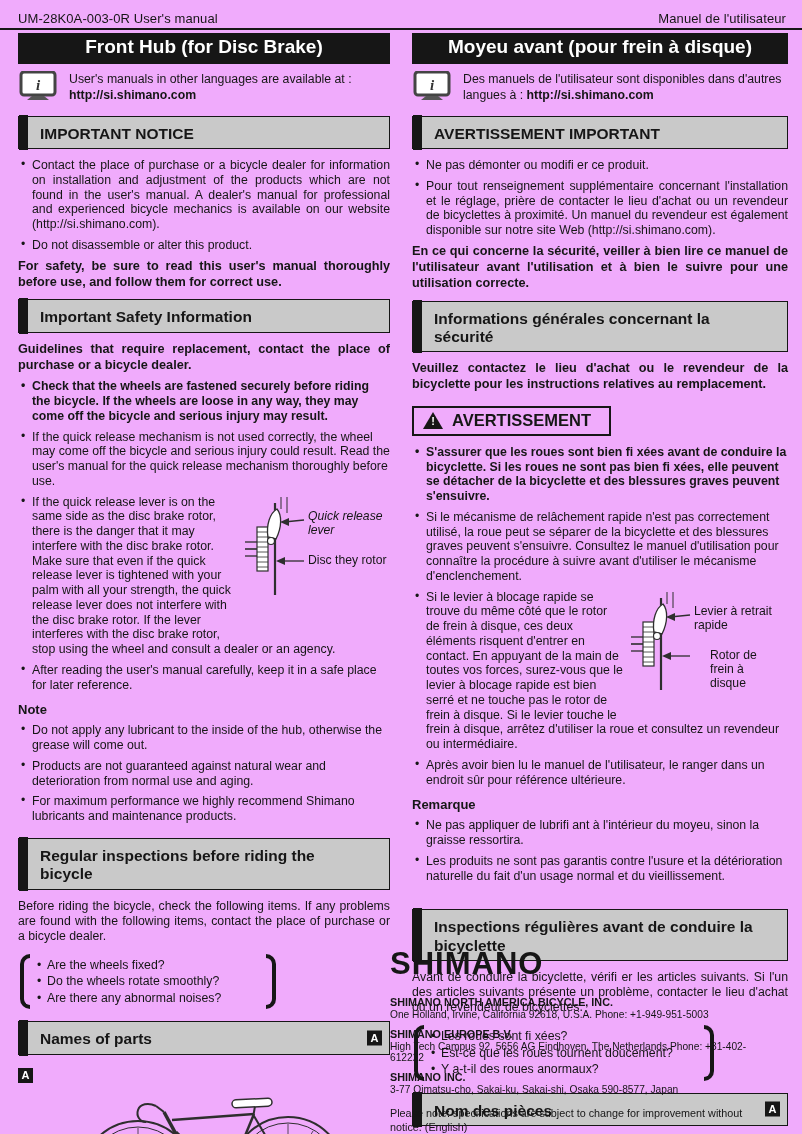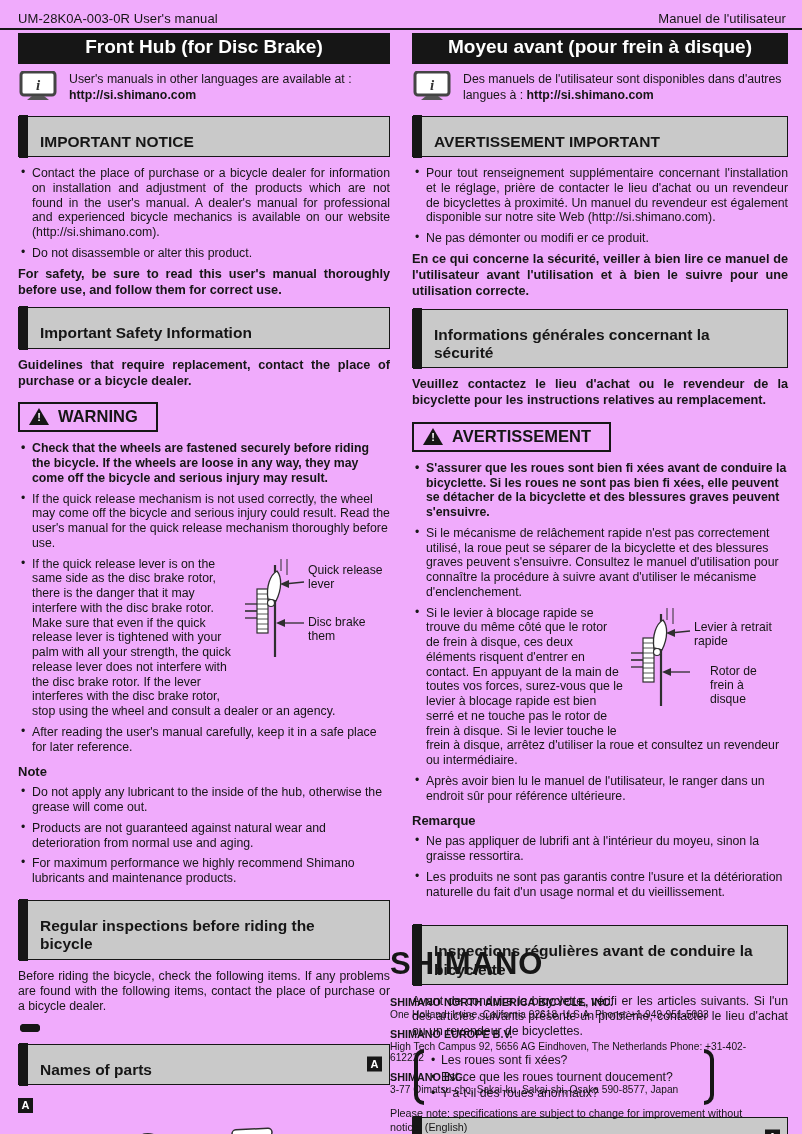--- a/index.html
+++ b/index.html
@@ -22,21 +22,21 @@
     text-align:center; padding:4px 18px 6px; line-height:1.1;
   }
 
   .lang-row { display:flex; align-items:flex-start; gap:9px; margin:6px 0 2px; }
   .lang-icon { flex:0 0 42px; padding-top:1px; }
   .lang-text { font-size:12.3px; line-height:1.28; padding-top:2px; }
   .lang-text .url { font-weight:bold; }
 
   .secbar {
     position:relative; background:#c9c9c9; border:1px solid #161616;
-    margin:9px 0; padding:16px 26px 5px 21px;
+    margin:9px 0; padding:8px 26px 5px 21px;
     font-weight:bold; font-size:15.5px; line-height:1.18;
   }
   .secbar::before { content:""; position:absolute; left:0; top:-2px; bottom:-2px; width:9px; background:#161616; }
   .badge {
     display:inline-block; background:#161616; color:#fff; font-weight:bold;
     font-size:11px; width:15px; height:15px; line-height:15px; text-align:center;
   }
   .secbar .badge { position:absolute; right:7px; top:50%; transform:translateY(-50%); }
 
   p { margin:6px 0; font-size:12.3px; line-height:1.22; text-align:justify; }
@@ -121,24 +121,20 @@
       <li>Contact the place of purchase or a bicycle dealer for information on installation and adjustment of the products which are not found in the user's manual. A dealer's manual for professional and experienced bicycle mechanics is available on our website (http://si.shimano.com).</li>
       <li>Do not disassemble or alter this product.</li>
     </ul>
     <p class="strong">For safety, be sure to read this user's manual thoroughly before use, and follow them for correct use.</p>
 
     <div class="secbar">
       <span>Important Safety Information</span>
     </div>
     <p class="strong">Guidelines that require replacement, contact the place of purchase or a bicycle dealer.</p>
 
-    <div class="warnbox">
-      <span class="tri"></span>
-      <span class="lbl">WARNING</span>
-    </div>
 
     <ul class="bullets">
       <li class="bold">Check that the wheels are fastened securely before riding the bicycle. If the wheels are loose in any way, they may come off the bicycle and serious injury may result.</li>
       <li class="rag">If the quick release mechanism is not used correctly, the wheel may come off the bicycle and serious injury could result. Read the user's manual for the quick release mechanism thoroughly before use.</li>
       <li class="rag" style="min-height:134px;">
         <span class="qr-float" style="width:146px; height:132px;">
           <svg width="62" height="104" viewBox="0 0 62 104">
             <line class="ln" x1="1" y1="45" x2="13" y2="45" stroke-width="1.3"></line>
             <line class="ln" x1="1" y1="52" x2="13" y2="52" stroke-width="1.6"></line>
             <line class="ln" x1="1" y1="59" x2="13" y2="59" stroke-width="1.3"></line>
@@ -156,42 +152,47 @@
             <line class="ln" x1="31" y1="6" x2="31" y2="98" stroke-width="2.2"></line>
             <line class="ln" x1="37" y1="0" x2="37" y2="12" stroke-width="1"></line>
             <line class="ln" x1="43" y1="0" x2="43" y2="16" stroke-width="1"></line>
             <path d="M24,40 C22,28 26,16 33,12 C38,18 38,30 32,42 Z" fill="#fff" stroke="#2e2e2e" stroke-width="1.3"></path>
             <circle cx="27" cy="44" r="3.5" fill="#fff" stroke="#2e2e2e" stroke-width="1.2"></circle>
             <line class="ln" x1="60" y1="23" x2="40" y2="25" stroke-width="1.3"></line>
             <polygon points="36,25 45,21 45,29" fill="#2e2e2e"></polygon>
             <line class="ln" x1="60" y1="64" x2="36" y2="64" stroke-width="1.3"></line>
             <polygon points="32,64 41,60 41,68" fill="#2e2e2e"></polygon>
           </svg>
-          <span class="dlabel" style="left:64px; top:4px; width:80px;">Quick release lever</span>
-          <span class="dlabel" style="left:64px; top:56px; width:80px;">Disc brake them</span>
+          <span class="dlabel" style="left:64px; top:12px; width:80px;font-style:italic;">Quick release lever</span>
+          <span class="dlabel" style="left:64px; top:56px; width:80px;">Disc they rotor</span>
         </span>
         <span>If the quick release lever is on the same side as the disc brake rotor, there is the danger that it may interfere with the disc brake rotor. Make sure that even if the quick release lever is tightened with your palm with all your strength, the quick release lever does not interfere with the disc brake rotor. If the lever interferes with the disc brake rotor, stop using the wheel and consult a dealer or an agency.</span>
       </li>
       <li class="rag" style="clear:both;">After reading the user's manual carefully, keep it in a safe place for later reference.</li>
     </ul>
 
     <div class="note-h">Note</div>
     <ul class="bullets">
       <li class="rag">Do not apply any lubricant to the inside of the hub, otherwise the grease will come out.</li>
       <li class="rag">Products are not guaranteed against natural wear and deterioration from normal use and aging.</li>
       <li class="rag">For maximum performance we highly recommend Shimano lubricants and maintenance products.</li>
     </ul>
 
     <div class="secbar" style="margin-top:14px;">
       <span>Regular inspections before riding the bicycle</span>
     </div>
     <p>Before riding the bicycle, check the following items. If any problems are found with the following items, contact the place of purchase or a bicycle dealer.</p>
 
     <div class="checklist" style="width:256px;">
       <div class="br l"></div>
+      <ul>
+        <li>Are the wheels fixed?</li>
+        <li>Do the wheels rotate smoothly?</li>
+        <li>Are there any abnormal noises?</li>
+      </ul>
       <div class="br r"></div>
     </div>
 
     <div class="secbar" style="margin-top:12px;">
       <span>Names of parts</span>
       <span class="badge">A</span>
     </div>
 
     <div class="figure">
       <span class="badge fig-badge">A</span>
@@ -275,22 +276,22 @@
       <span class="lang-text">
         <span>Des manuels de l'utilisateur sont disponibles dans d'autres</span><br>
         <span>langues à : </span><span class="url">http://si.shimano.com</span>
       </span>
     </div>
 
     <div class="secbar">
       <span>AVERTISSEMENT IMPORTANT</span>
     </div>
     <ul class="bullets">
+      <li>Ne pas démonter ou modifi er ce produit.</li>
       <li>Pour tout renseignement supplémentaire concernant l'installation et le réglage, prière de contacter le lieu d'achat ou un revendeur de bicyclettes à proximité. Un manuel du revendeur est également disponible sur notre site Web (http://si.shimano.com).</li>
-      <li>Ne pas démonter ou modifi er ce produit.</li>
     </ul>
     <p class="strong">En ce qui concerne la sécurité, veiller à bien lire ce manuel de l'utilisateur avant l'utilisation et à bien le suivre pour une utilisation correcte.</p>
 
     <div class="secbar">
       <span>Informations générales concernant la sécurité</span>
     </div>
     <p class="strong">Veuillez contactez le lieu d'achat ou le revendeur de la bicyclette pour les instructions relatives au remplacement.</p>
 
     <div class="warnbox">
       <span class="tri"></span>

